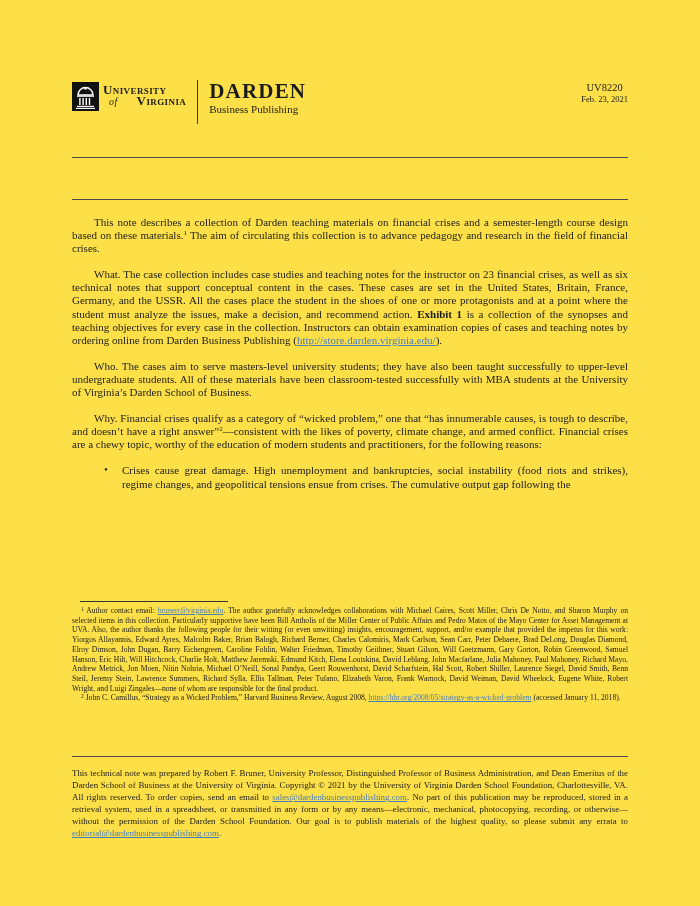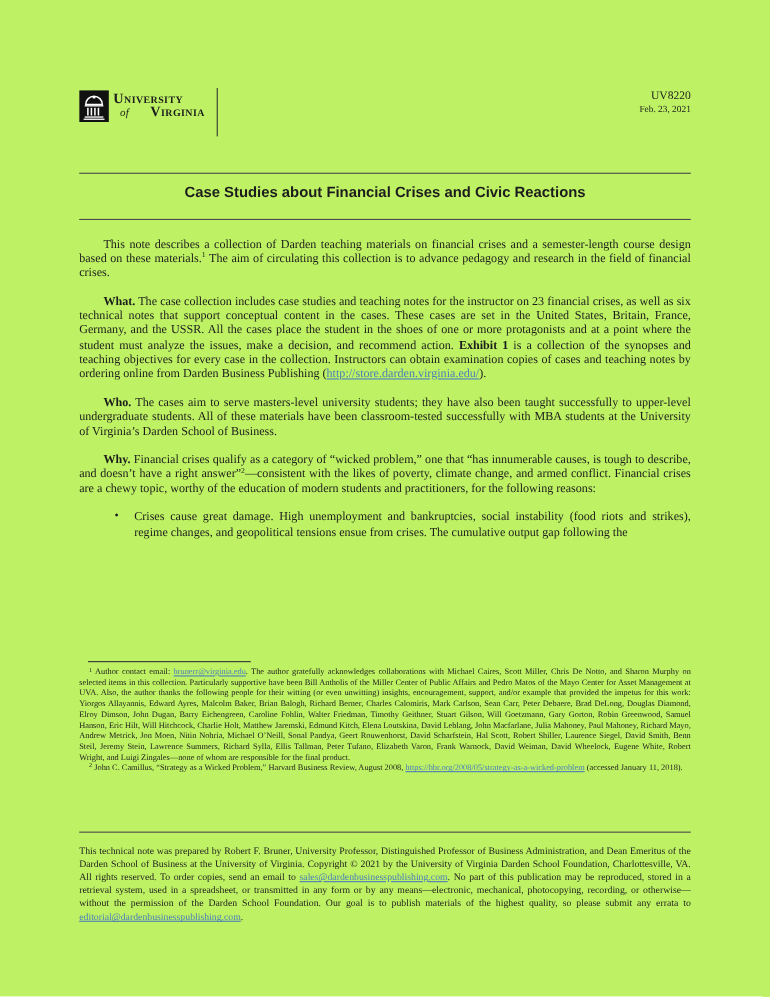--- a/index.html
+++ b/index.html
@@ -1,50 +1,50 @@
 <!DOCTYPE html>
 <html><head>
 <meta charset="utf-8">
 <style>
   html,body{margin:0;padding:0;background:#ffffff;}
   .page{
-    position:relative;width:700px;height:906px;background:#bef264;overflow:hidden;
+    position:relative;width:700px;height:906px;background:#fde047;overflow:hidden;
     font-family:"Liberation Serif", serif;color:#1c1c1c;margin:0 auto;
   }
   
   .header{position:absolute;top:78px;left:72px;right:72px;height:52px;}
   .brand{display:flex;align-items:flex-start;}
   .rotunda{width:27px;height:29px;margin-top:4px;flex:0 0 auto;}
   .uni-name{
     margin-left:4px;margin-top:6px;font-variant:small-caps;font-weight:bold;
     font-size:13px;line-height:11px;letter-spacing:0.4px;white-space:nowrap;
   }
   .uni-name .line2{padding-left:6px;}
   .uni-name .of{font-variant:normal;font-style:italic;font-weight:normal;font-size:10px;margin-right:19px;}
   .brand-divider{width:1px;background:#333;height:44px;margin:2px 11px 0 11px;flex:0 0 auto;}
   .darden-block{margin-top:4px;}
   .darden-name{font-size:21px;line-height:19px;font-weight:600;letter-spacing:1.2px;}
   .darden-tagline{font-size:11px;line-height:13px;margin-top:2px;}
-  .docmeta{position:absolute;top:4px;right:0;text-align:right;}
+  .docmeta{position:absolute;top:4px;right:0;text-align:center;}
   .doc-number{font-size:10.5px;line-height:12px;}
   .doc-date{font-size:8.5px;line-height:11px;}
   
   .rule{position:absolute;left:72px;right:72px;height:0;border:none;border-top:1px solid #4a4a4a;margin:0;}
   .rule-1{top:157px;}
   .rule-2{top:199px;}
   .rule-3{top:756px;}
   
   .doc-title{
     position:absolute;top:167px;left:72px;right:72px;margin:0;text-align:center;
     font-family:"Liberation Sans", sans-serif;font-weight:bold;font-size:13.5px;line-height:16px;
   }
   
   .main{position:absolute;top:216px;left:72px;right:72px;font-size:11px;line-height:13.1px;text-align:justify;}
   .main p{margin:0 0 13px 0;text-indent:22px;}
-  .lead{font-weight:bold;margin-top:20px;}
+  .lead{font-weight:normal;margin-top:20px;}
   .bold{font-weight:bold;}
   .it{}
   sup.fnref{font-size:7px;line-height:0;vertical-align:4px;}
   .bullet-list{margin:0;padding:0;list-style:none;}
   .bullet-item{position:relative;margin-left:28px;padding-left:22px;text-indent:0;text-align:justify;}
   .bullet-item .marker{position:absolute;left:4px;top:-1px;}
   
   .fn-sep{position:absolute;top:601px;left:80px;width:148px;border-top:1px solid #333;}
   .footnotes{position:absolute;top:606px;left:72px;right:72px;font-size:7.6px;line-height:9.7px;text-align:justify;}
   .footnotes p{margin:0;text-indent:9px;}
@@ -71,29 +71,32 @@
         <rect x="13.6" y="16" width="1.4" height="7" fill="#fff"></rect>
         <rect x="16.8" y="16" width="1.4" height="7" fill="#fff"></rect>
         <rect x="5" y="23.8" width="17" height="1.2" fill="#fff"></rect>
         <rect x="4" y="25.8" width="19" height="1.2" fill="#fff"></rect>
       </svg>
       <div class="uni-name">
         <div class="line1">University</div>
         <div class="line2"><span class="of">of</span><span>Virginia</span></div>
       </div>
       <div class="brand-divider"></div>
+      <div class="darden-block">
+        <div class="darden-name">DARDEN</div>
+        <div class="darden-tagline">Business Publishing</div>
+      </div>
     </div>
     <div class="docmeta">
       <div class="doc-number">UV8220</div>
       <div class="doc-date">Feb. 23, 2021</div>
     </div>
   </div>
 
   <hr class="rule rule-1">
-  <h1 class="doc-title">Case Studies about Financial Crises and Civic Reactions</h1>
   <hr class="rule rule-2">
 
   <div class="main">
     <p><span>This note describes a collection of Darden teaching materials on financial crises and a semester-length course design based on these materials.</span><sup class="fnref">1</sup><span> The aim of circulating this collection is to advance pedagogy and research in the field of financial crises.</span></p>
 
     <p><span class="lead">What.</span><span> The case collection includes case studies and teaching notes for the instructor on 23 financial crises, as well as six technical notes that support conceptual content in the cases. These cases are set in the United States, Britain, France, Germany, and the USSR. All the cases place the student in the shoes of one or more protagonists and at a point where the student must analyze the issues, make a decision, and recommend action. </span><span class="bold">Exhibit 1</span><span> is a collection of the synopses and teaching objectives for every case in the collection. Instructors can obtain examination copies of cases and teaching notes by ordering online from Darden Business Publishing (</span><a class="doclink">http://store.darden.virginia.edu/</a><span>).</span></p>
 
     <p><span class="lead">Who.</span><span> The cases aim to serve masters-level university students; they have also been taught successfully to upper-level undergraduate students. All of these materials have been classroom-tested successfully with MBA students at the University of Virginia’s Darden School of Business.</span></p>
 
     <p><span class="lead">Why.</span><span> Financial crises qualify as a category of “wicked problem,” one that “has innumerable causes, is tough to describe, and doesn’t have a right answer”</span><sup class="fnref">2</sup><span>—consistent with the likes of poverty, climate change, and armed conflict. Financial crises are a chewy topic, worthy of the education of modern students and practitioners, for the following reasons:</span></p>

